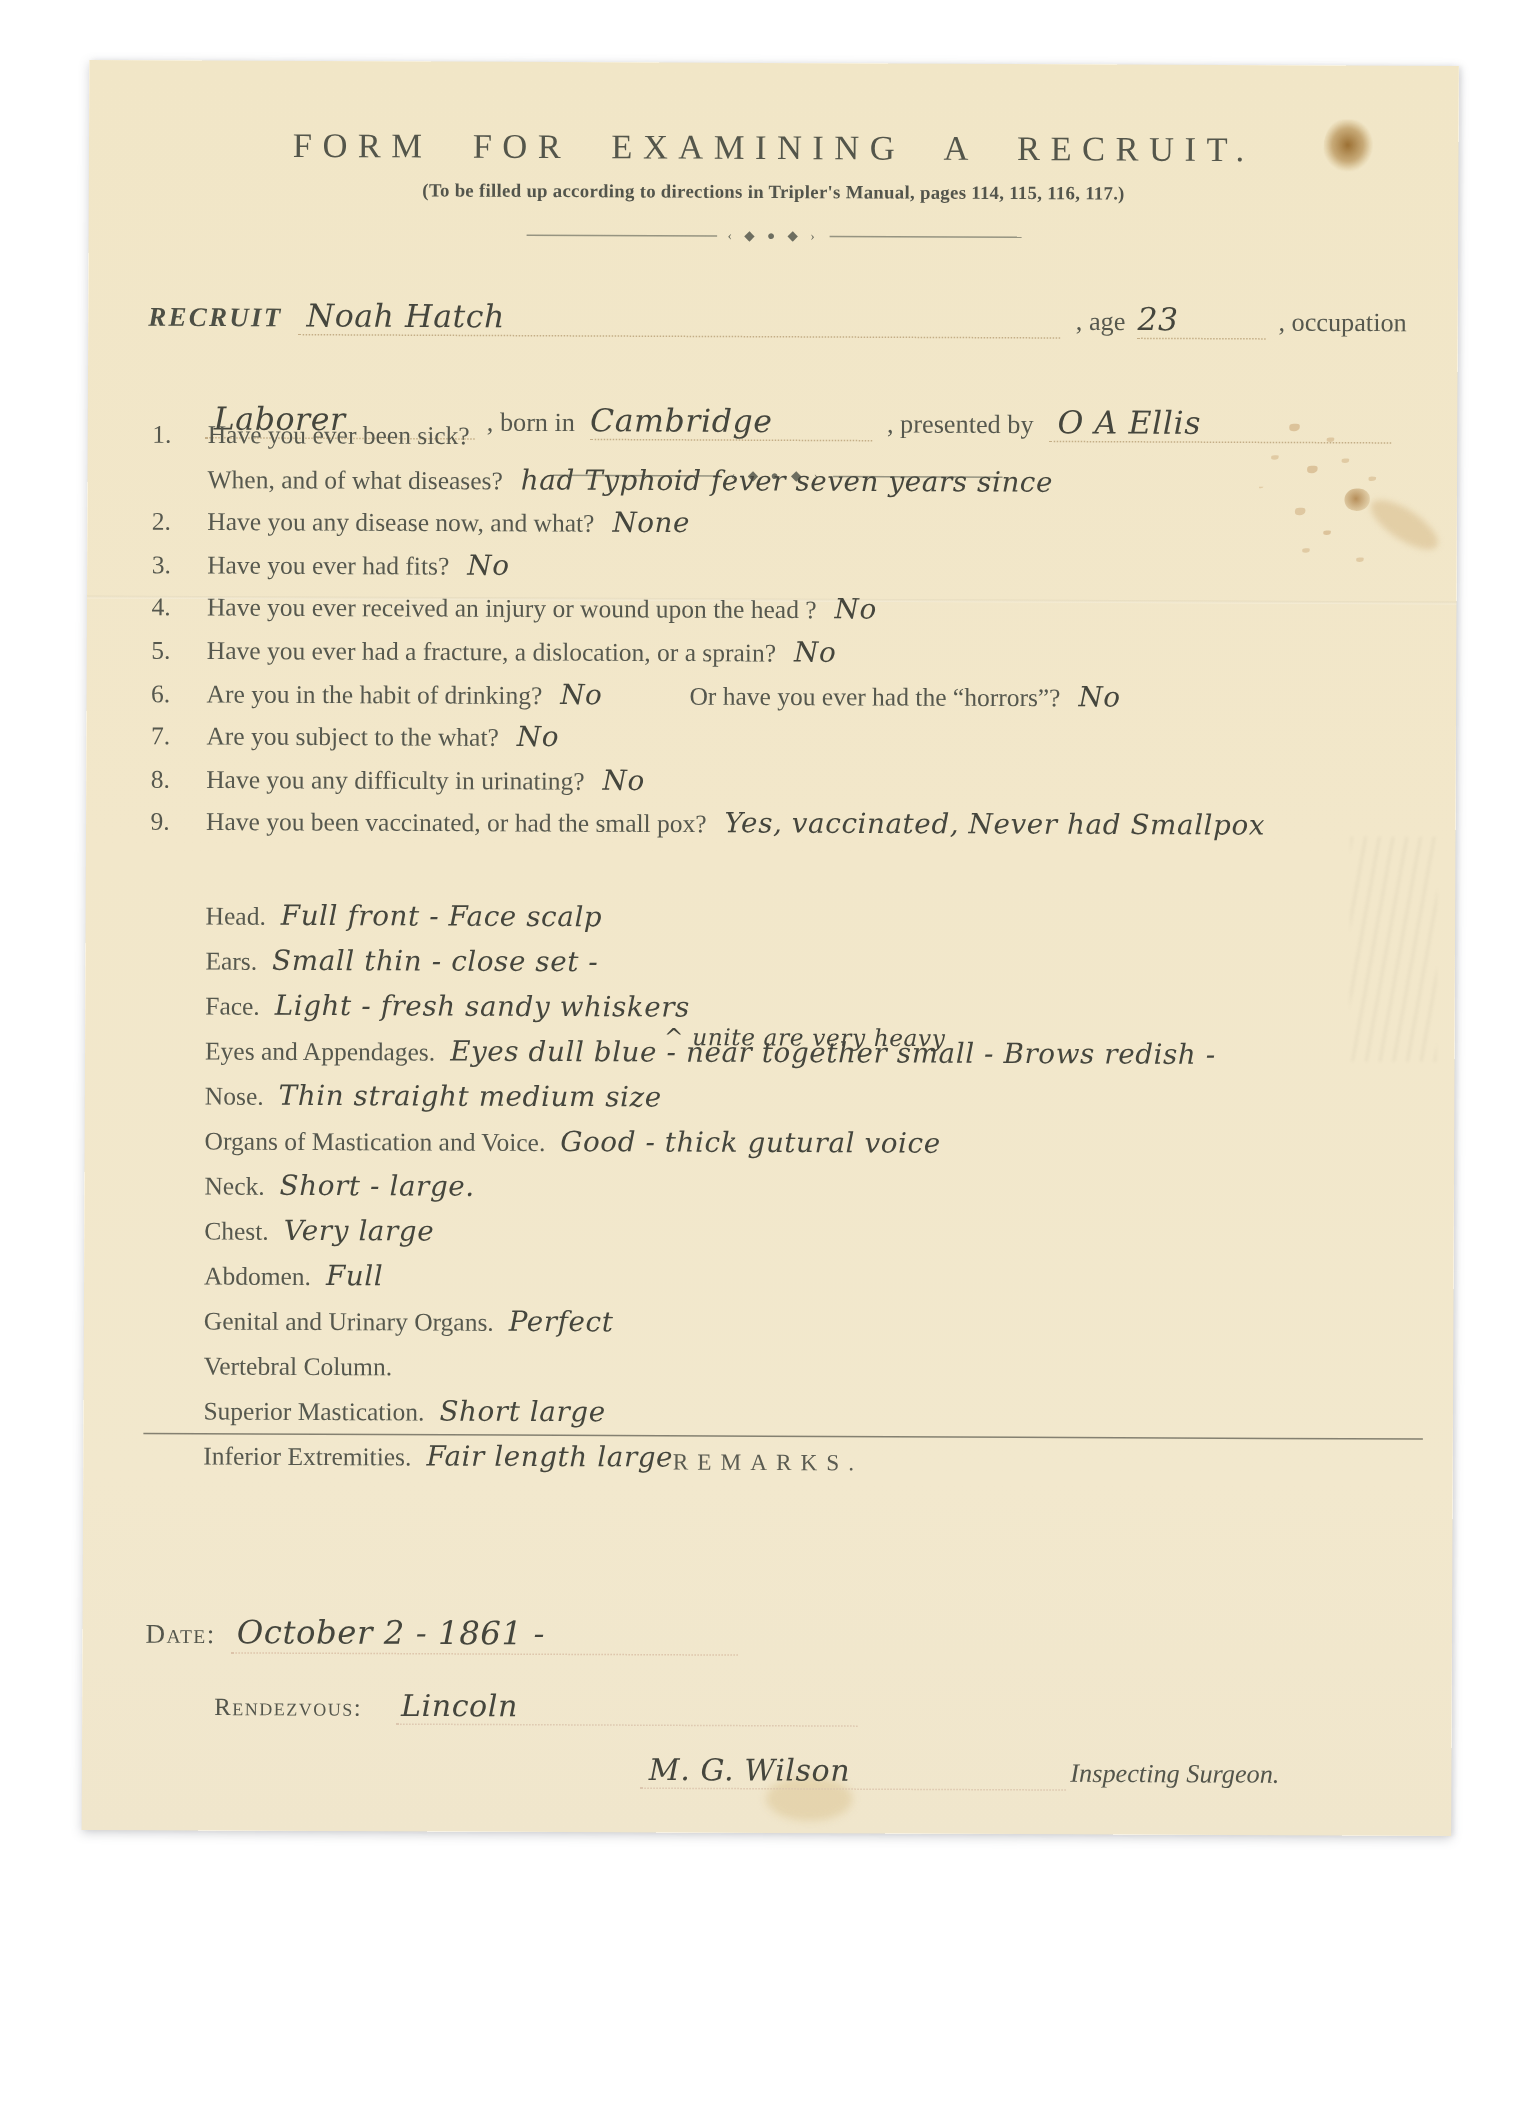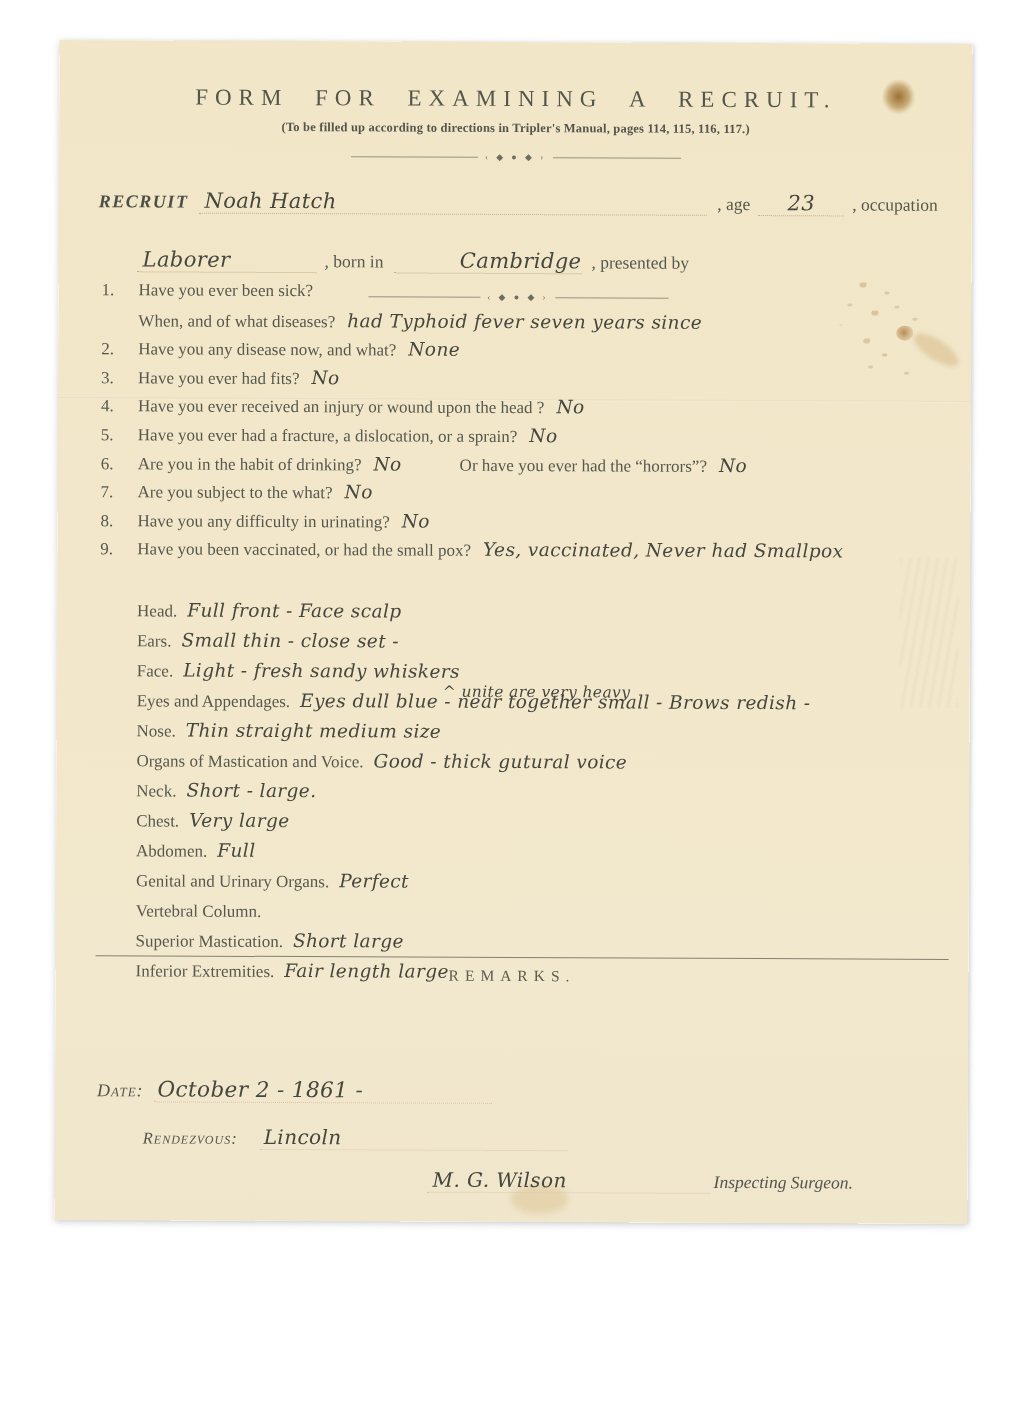--- a/index.html
+++ b/index.html
@@ -34,24 +34,24 @@
   .divider::before,.divider::after{content:"";height:1px;background:#77786a;flex:1;opacity:.75;}
   .divider .orn{font-size:9px;color:#6d6e60;padding:0 7px;letter-spacing:3px;}
   .divider .orn::before{content:"‹ ◆ ● ◆ ›";}
   
   .recruit{position:absolute;top:140px;left:40px;right:34px;}
   .rline{display:flex;align-items:baseline;}
   .rlabel{font-style:italic;font-weight:bold;font-size:18px;letter-spacing:1.5px;color:#4d4f45;}
   .rtext{font-size:17.5px;white-space:nowrap;}
   .hw-big{font-size:21px;}
   .grow{flex:1;margin:0 10px;padding:0 6px;}
-  .agev{width:86px;text-align:center;margin:8px 8px;}
+  .agev{width:86px;margin:18px 8px;}
   .rline2{margin-top:26px;padding-left:38px;}
   .w150{width:168px;padding:0 6px;margin-right:8px;}
-  .w170{width:188px;text-align:right;margin:0 10px;}
+  .w170{width:188px;text-align:left;margin:0 10px;}
   .div2{margin-top:18px;width:300px;}
   
   .questions{position:absolute;top:240px;left:43px;right:28px;}
   .qrow{display:flex;align-items:baseline;height:28.6px;white-space:nowrap;}
   .qnum{width:37px;flex:none;font-size:17px;}
   .qtext{font-size:17px;}
   .ans{font-size:18.5px;margin-left:12px;}
   .q2t{margin-left:58px;}
   
   .exam{position:absolute;top:537px;left:80px;right:28px;}
@@ -60,21 +60,21 @@
   .xval{font-size:18.5px;margin-left:10px;}
   .insert{position:absolute;left:306px;top:104px;font-size:15.5px;}
   
   .remarks-rule{position:absolute;top:915px;left:40px;width:853px;border-top:1.5px solid rgba(95,94,82,.75);}
   .remarks-title{
     position:absolute;top:925px;left:0;right:0;text-align:center;
     font-size:15.5px;color:#5a5b51;letter-spacing:6px;word-spacing:4px;
   }
   
   .frow{position:absolute;display:flex;align-items:baseline;white-space:nowrap;}
-  .sc{font-variant:small-caps;letter-spacing:1px;color:#54564c;font-style:italic;}
+  .sc{font-variant:small-caps;letter-spacing:1px;color:#54564c;}
   .date-row{top:1036px;left:42px;}
   .date-row .sc{font-size:18px;}
   .dval{font-size:21.5px;margin-left:10px;width:330px;padding:0 4px;border-bottom:1px dotted #dcc3a9;}
   .rdv-row{top:1084px;left:88px;}
   .rdv-row .sc{font-size:16.5px;}
   .rval{font-size:20px;margin-left:22px;width:300px;padding:0 4px;border-bottom:1px dotted #dcc6ae;}
   .sig-row{top:1126px;left:372px;}
   .sval{font-size:20px;width:272px;padding:0 6px;border-bottom:1px dotted #dcc6ae;}
   .stitle{font-style:italic;font-size:17.5px;color:#53554b;margin-left:3px;}
   
@@ -138,20 +138,21 @@
       <span class="hw hw-big grow dot">Noah Hatch</span>
       <span class="rtext pr">, age</span>
       <span class="hw hw-big agev dot">23</span>
       <span class="rtext pr">, occupation</span>
     </div>
     <div class="rline rline2">
       <span class="hw hw-big w150 dot">Laborer</span>
       <span class="rtext pr">, born in</span>
       <span class="hw hw-big w170 dot">Cambridge</span>
       <span class="rtext pr">, presented by</span>
+      <span class="hw hw-big grow dot">O A Ellis</span>
     </div>
     <div class="divider div2">
         <span class="orn"></span>
       </div>
   </div>
 
   <div class="questions">
     <div class="qrow">
       <span class="qnum pr">1.</span>
       <span class="qtext pr">Have you ever been sick?</span>

